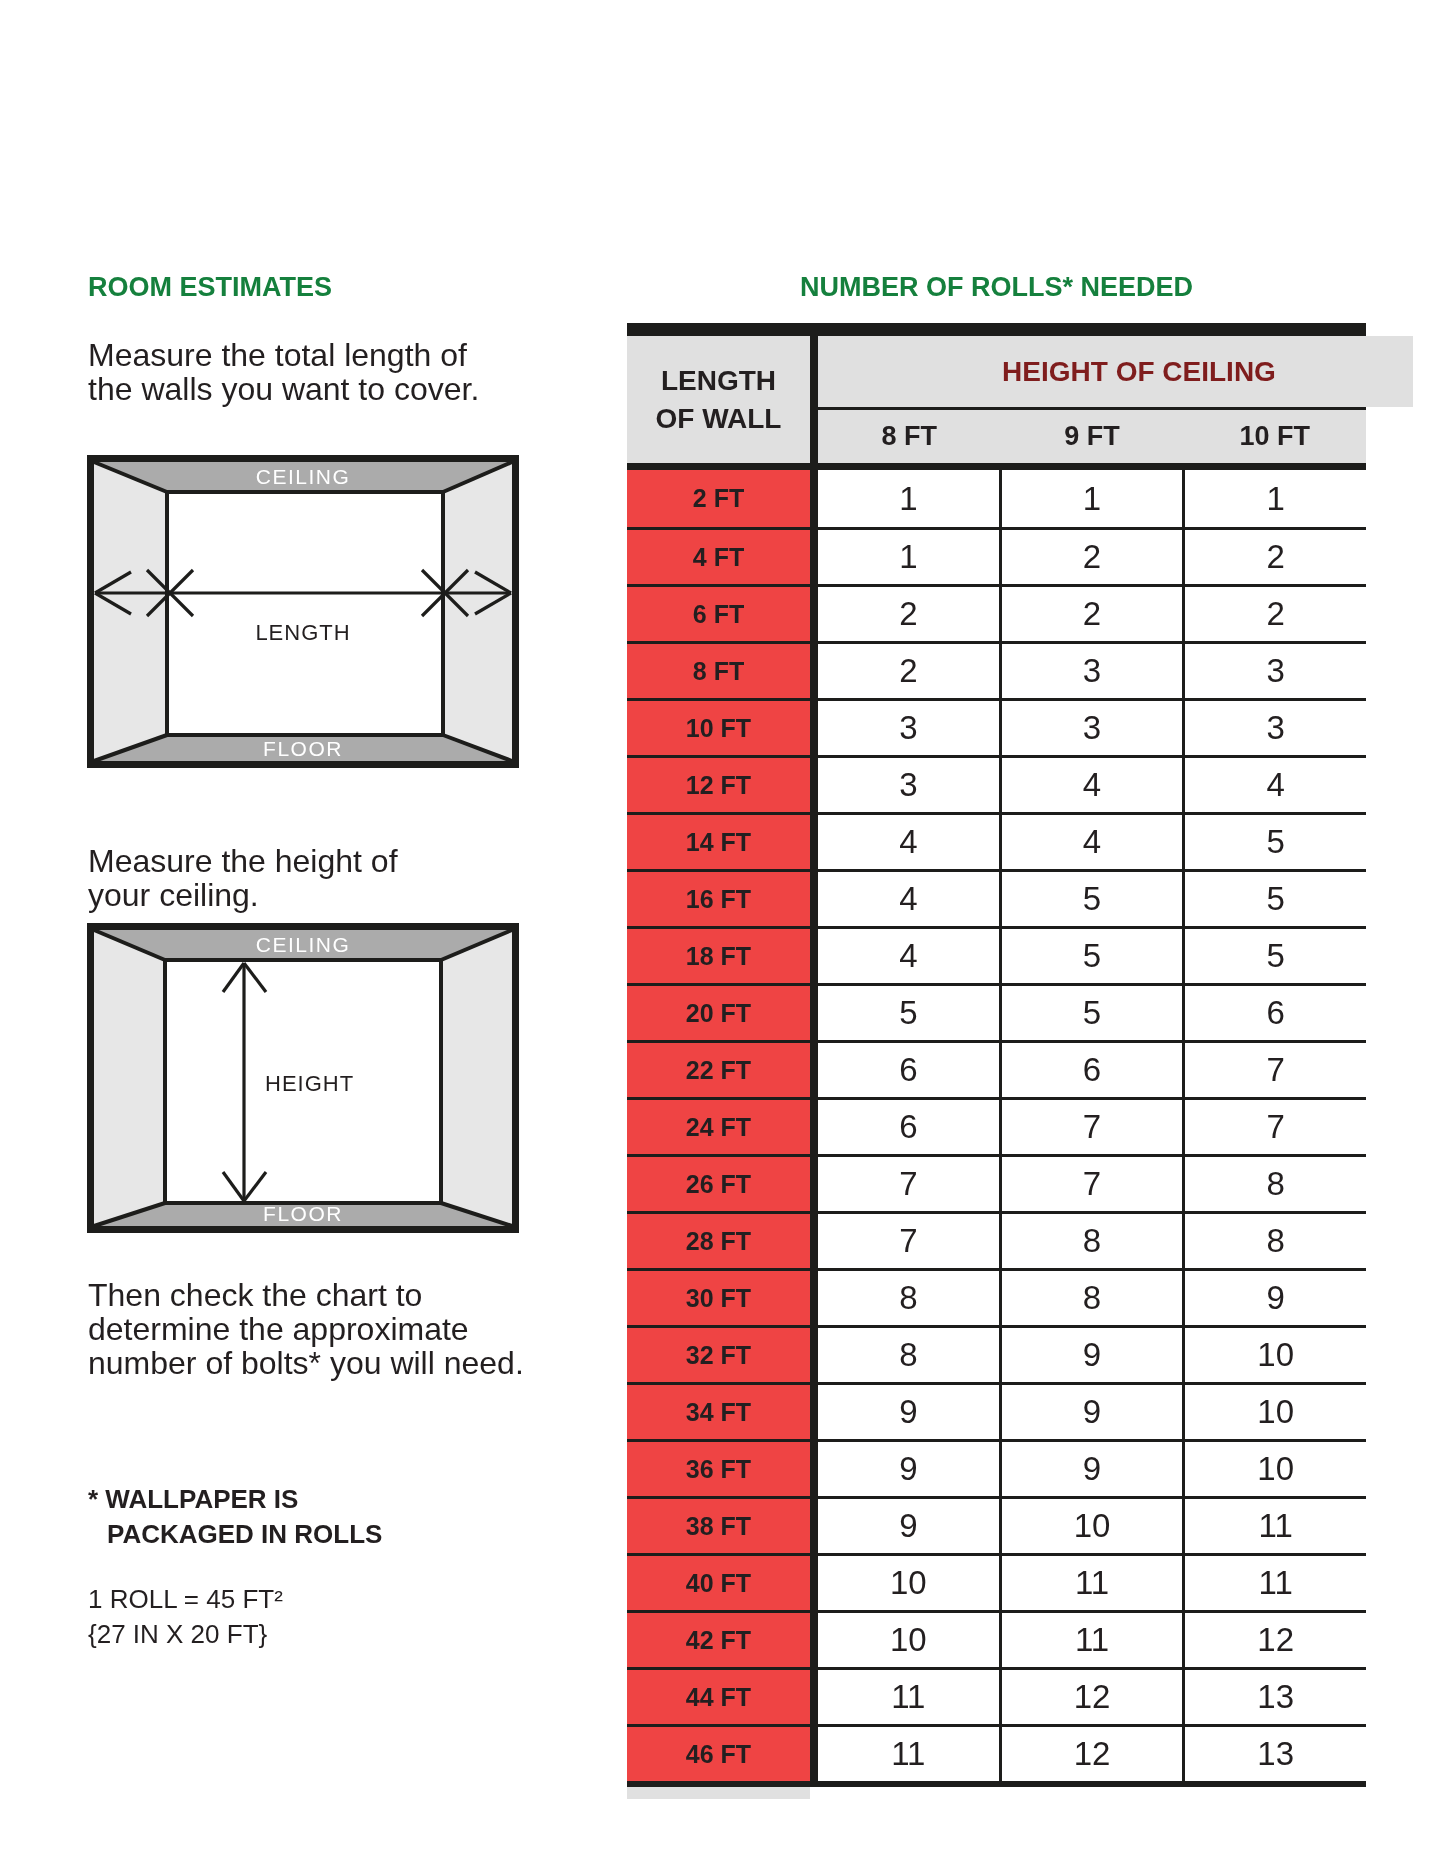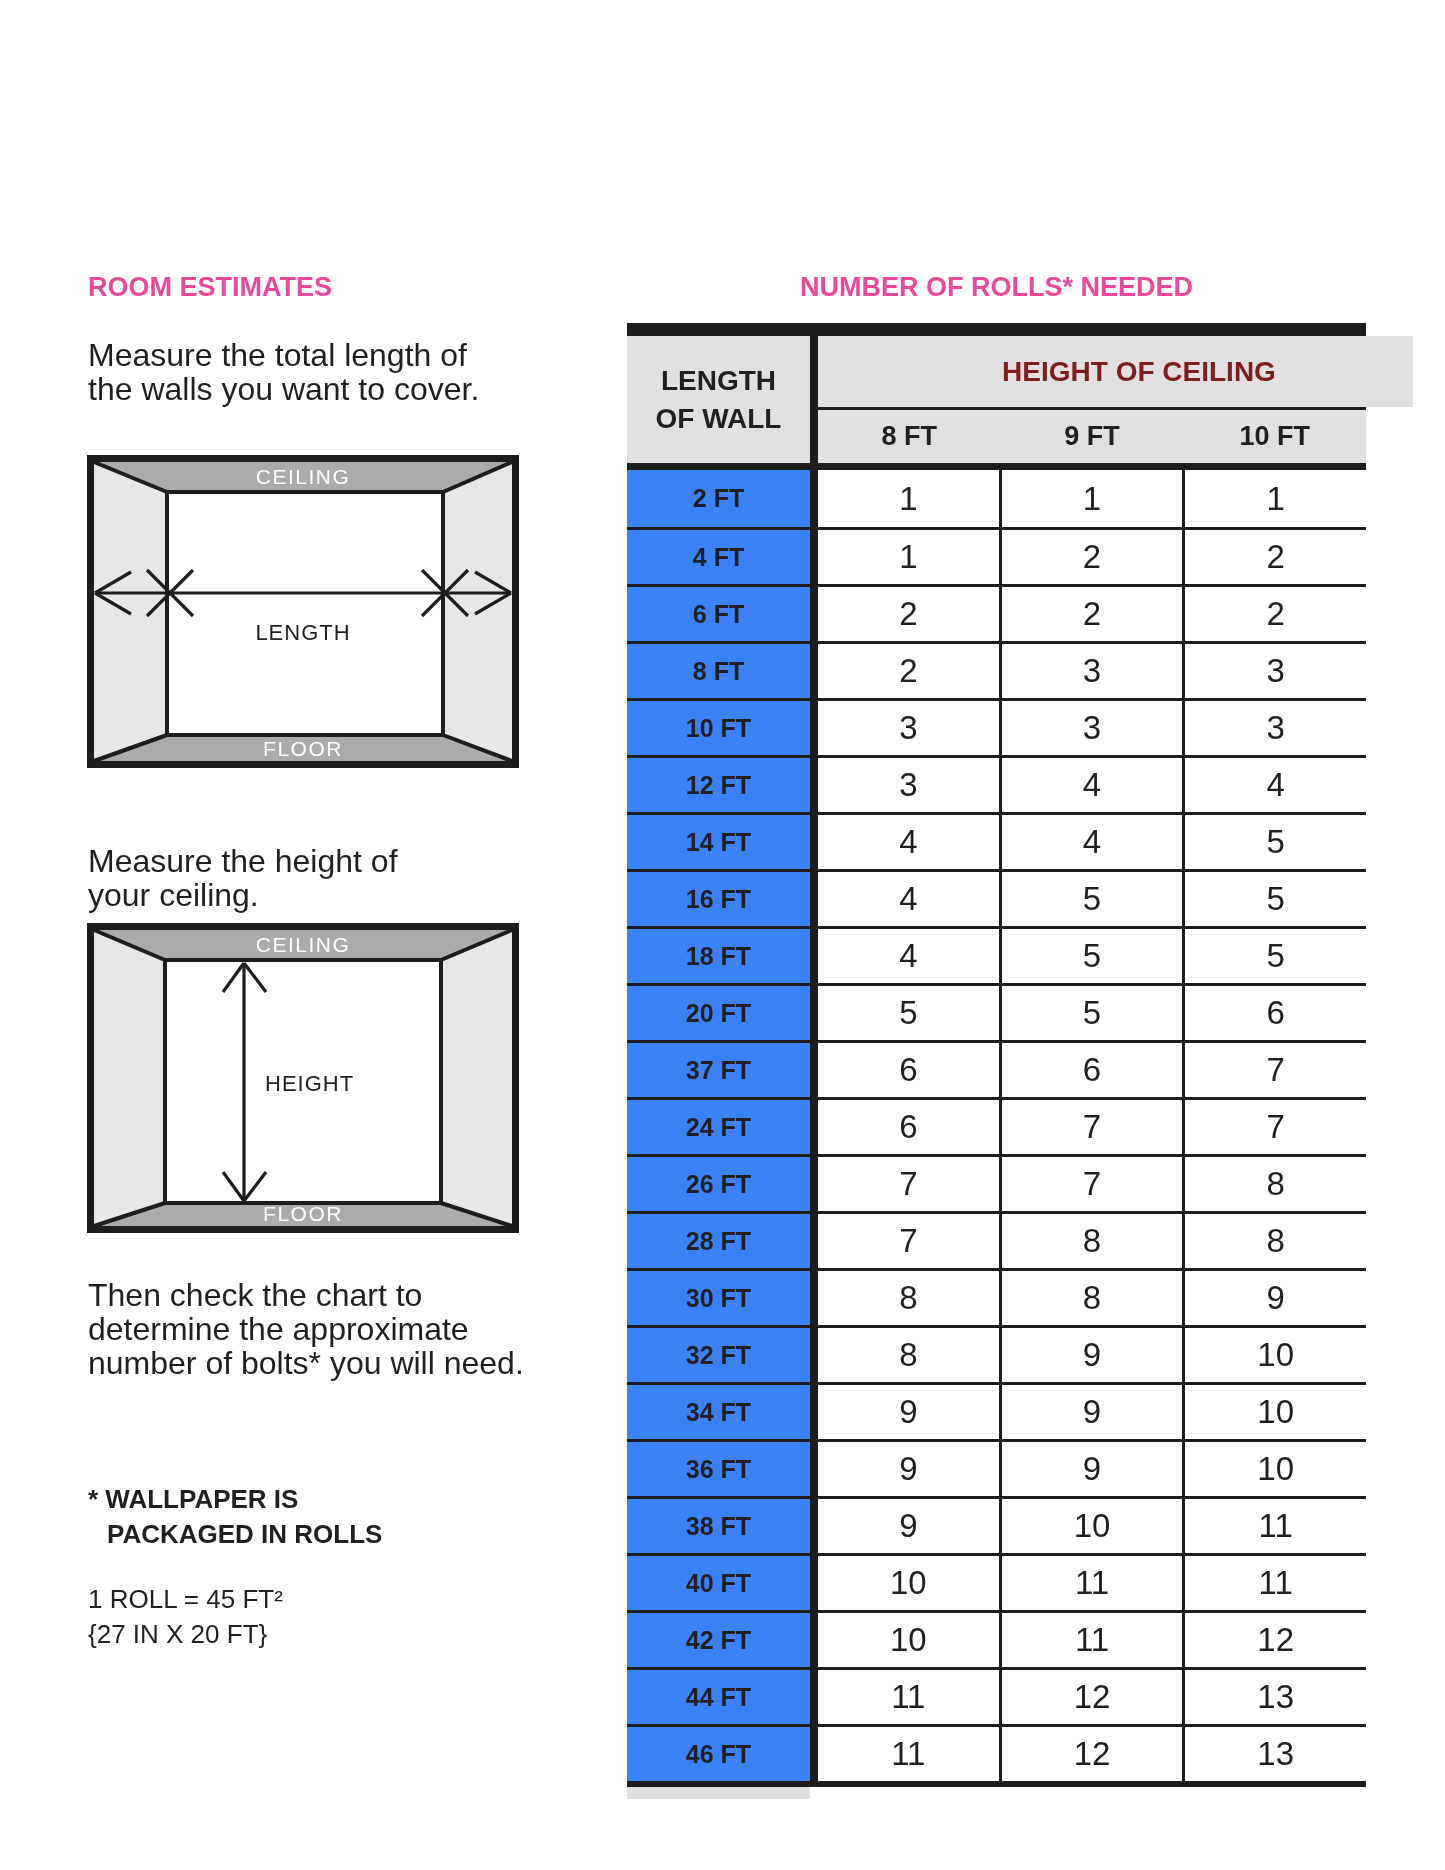--- a/index.html
+++ b/index.html
@@ -2,21 +2,21 @@
 <html><head>
 <meta charset="utf-8">
 <style>
   html,body{margin:0;padding:0;background:#fff;}
   .page{position:relative;width:1445px;height:1870px;background:#ffffff;overflow:hidden;
         font-family:"Liberation Sans", sans-serif;color:#231f20;}
   .abs{position:absolute;}
 
   
   .title{left:86px;top:68px;font-size:48px;font-weight:bold;color:#55b9e4;letter-spacing:-1px;white-space:nowrap;}
-  .sec-heading{font-size:27px;font-weight:bold;color:#ec4899;white-space:nowrap;}
+  .sec-heading{font-size:27px;font-weight:bold;color:#15803d;white-space:nowrap;}
 
   
   .para{font-size:32px;line-height:34px;color:#231f20;}
   .footnote{font-size:26px;font-weight:bold;line-height:35px;}
   .footnote .indent{padding-left:19px;}
   .rollinfo{font-size:26px;font-weight:normal;line-height:35px;}
 
   
   .wtable{left:627px;top:323px;width:739px;height:1476px;}
   .bar{position:absolute;background:#1d1d1b;}
@@ -24,21 +24,21 @@
   .hgroup-label{display:flex;align-items:center;justify-content:center;
       font-size:28px;font-weight:bold;color:#7f1d1d;padding-left:47px;}
   .rowhead{display:flex;flex-direction:column;align-items:center;justify-content:center;
       font-size:28px;font-weight:bold;line-height:38px;}
   .colheads{display:flex;}
   .colheads .ch{flex:1;display:flex;align-items:center;justify-content:center;
       font-size:27px;font-weight:bold;}
   .rows{position:absolute;left:0;top:147px;width:739px;}
   .trow{display:flex;height:57px;box-sizing:border-box;border-top:3px solid #1d1d1b;}
   .trow:first-child{border-top:none;height:57px;}
-  .tlabel{width:183px;background:#3b82f6;display:flex;align-items:center;justify-content:center;
+  .tlabel{width:183px;background:#ef4444;display:flex;align-items:center;justify-content:center;
       font-size:25px;font-weight:bold;}
   .tspacer{width:8px;background:#1d1d1b;}
   .tcell{flex:1;display:flex;align-items:center;justify-content:center;
       font-size:33px;font-weight:normal;background:#fff;}
   .tcell + .tcell{border-left:3px solid #1d1d1b;}
 
   
   .diagram{display:block;}
   .dlabel{fill:#ffffff;font-family:"Liberation Sans",sans-serif;font-size:21px;letter-spacing:1.5px;}
   .dmeasure{fill:#231f20;font-family:"Liberation Sans",sans-serif;font-size:22px;letter-spacing:1px;}
@@ -217,21 +217,21 @@
     <div class="tcell">5</div>
   </div>
         <div class="trow">
     <div class="tlabel">20 FT</div>
     <div class="tspacer"></div>
     <div class="tcell">5</div>
     <div class="tcell">5</div>
     <div class="tcell">6</div>
   </div>
         <div class="trow">
-    <div class="tlabel">37 FT</div>
+    <div class="tlabel">22 FT</div>
     <div class="tspacer"></div>
     <div class="tcell">6</div>
     <div class="tcell">6</div>
     <div class="tcell">7</div>
   </div>
         <div class="trow">
     <div class="tlabel">24 FT</div>
     <div class="tspacer"></div>
     <div class="tcell">6</div>
     <div class="tcell">7</div>

